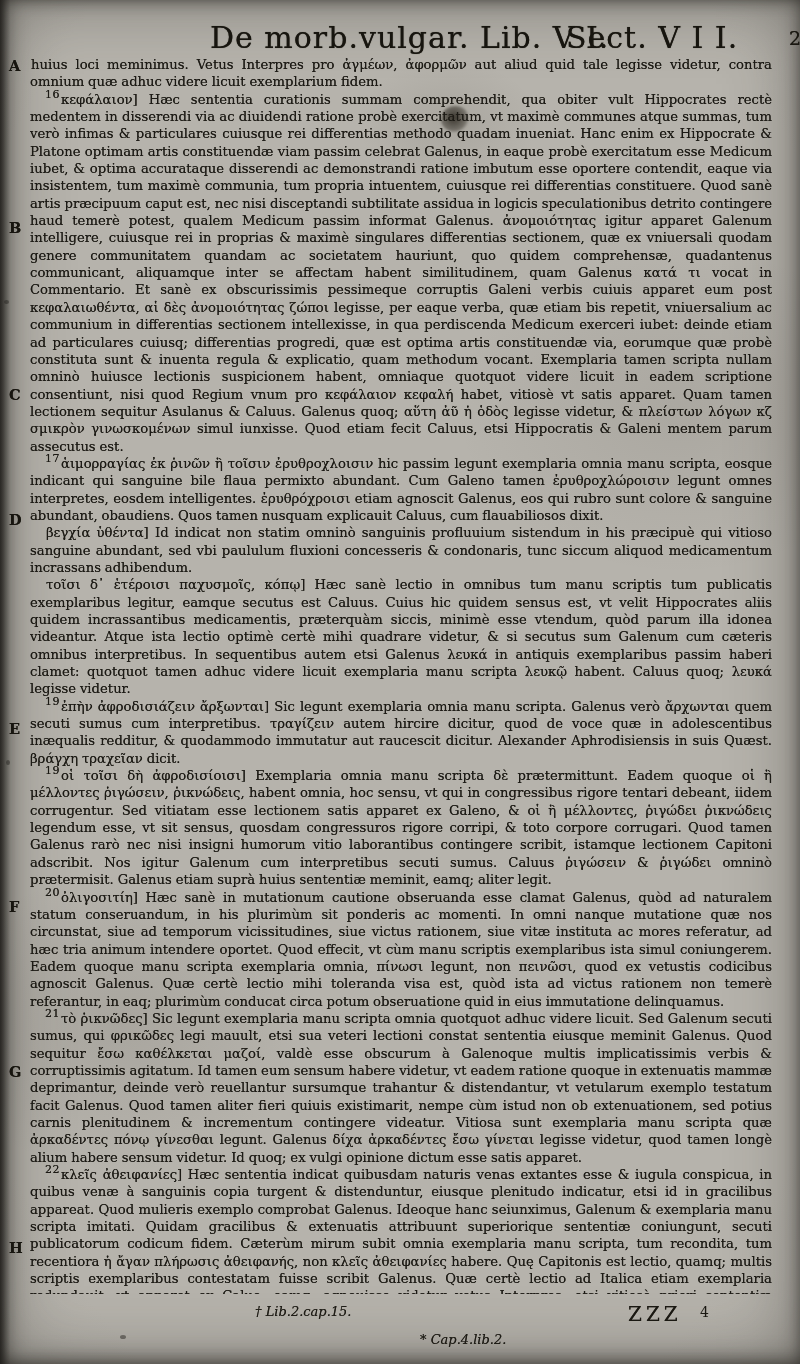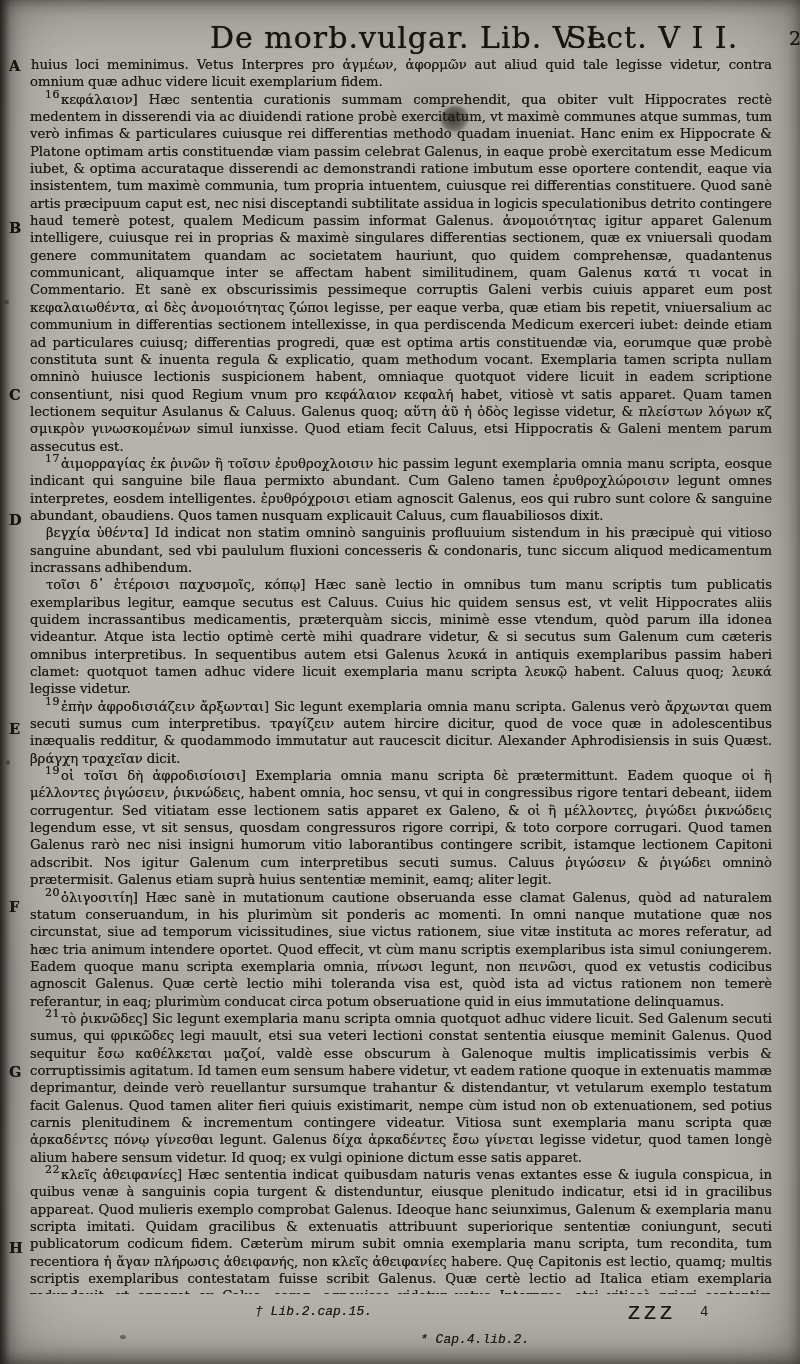--- a/index.html
+++ b/index.html
@@ -62,21 +62,21 @@
     text-align:justify;
     text-shadow:0 0 0.45px rgba(30,27,20,0.8);
     word-spacing:-0.3px;
   }
   .text-block p{margin:0;padding:0;}
   .para{text-indent:15px;}
   .pnum{
     font-size:11px;vertical-align:6px;line-height:0;
     letter-spacing:0.5px;padding-right:1px;
   }
-  .page-footer{position:absolute;left:0;bottom:38px;width:100%;height:22px;font-family:Liberation Mono, monospace;}
+  .page-footer{position:absolute;left:0;bottom:38px;width:100%;height:22px;}
   .fn{
     position:absolute;top:0;font-style:italic;
     font-size:13px;color:#1e1c16;text-shadow:0 0 0.4px rgba(30,27,20,0.8);
   }
   .fn1{left:255px;}
   .fn2{left:420px;margin-top:28px;}
   .sig{
     position:absolute;top:-2px;left:628px;
     font-size:20px;letter-spacing:4px;color:#1a1812;
     text-shadow:0 0 0.5px rgba(30,27,20,0.8);

